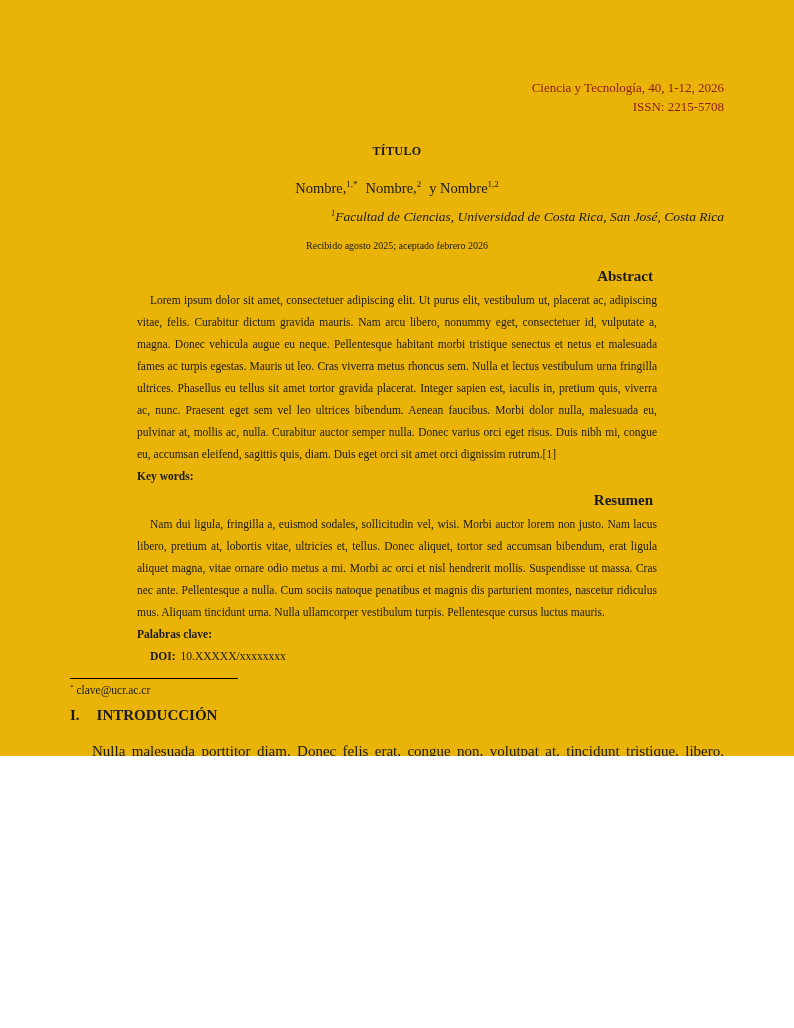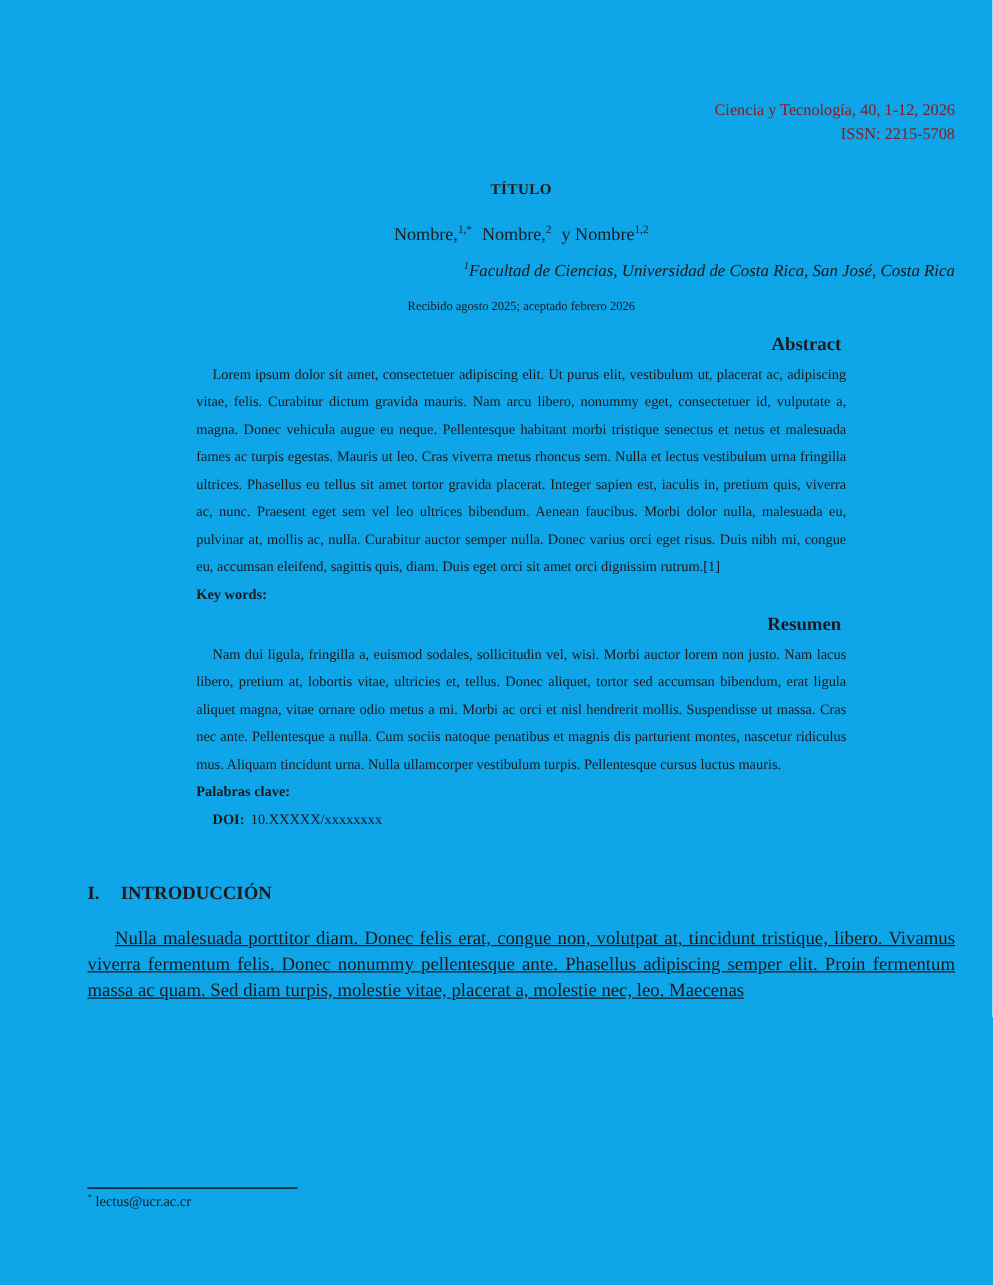--- a/index.html
+++ b/index.html
@@ -3,25 +3,25 @@
 <meta charset="utf-8">
 <style>
   html, body {
     margin: 0;
     padding: 0;
     background: #ffffff;
   }
   .page {
     position: relative;
     width: 794px;
-    height: 1028px;
+    height: 756px;
     margin: 0 auto;
     box-sizing: border-box;
-    padding: 78px 30px 0 70px;
-    background: #0ea5e9;
+    padding: 78px 70px 0 70px;
+    background: #eab308;
     color: #1a1a1a;
     font-family: "Liberation Serif", "DejaVu Serif", serif;
     overflow: hidden;
   }
   sup {
     font-size: 0.62em;
     line-height: 0;
     vertical-align: super;
   }
   .journal-header {
@@ -150,16 +150,16 @@
   </div>
 
   <div class="section-heading">
     <span class="section-number">I.</span><span>INTRODUCCIÓN</span>
   </div>
 
   <p class="body-paragraph">Nulla malesuada porttitor diam. Donec felis erat, congue non, volutpat at, tincidunt tristique, libero. Vivamus viverra fermentum felis. Donec nonummy pellentesque ante. Phasellus adipiscing semper elit. Proin fermentum massa ac quam. Sed diam turpis, molestie vitae, placerat a, molestie nec, leo. Maecenas</p>
 
   <div class="footnote">
     <div class="footnote-rule"></div>
-    <div><sup>*</sup> <span>lectus@ucr.ac.cr</span></div>
+    <div><sup>*</sup> <span>clave@ucr.ac.cr</span></div>
   </div>
 
 </div>
 
 </body></html>

